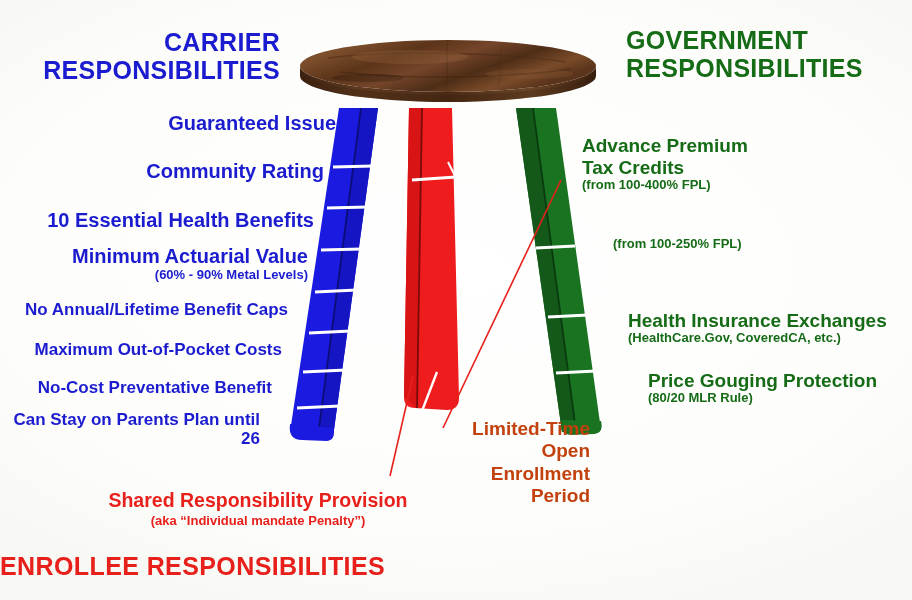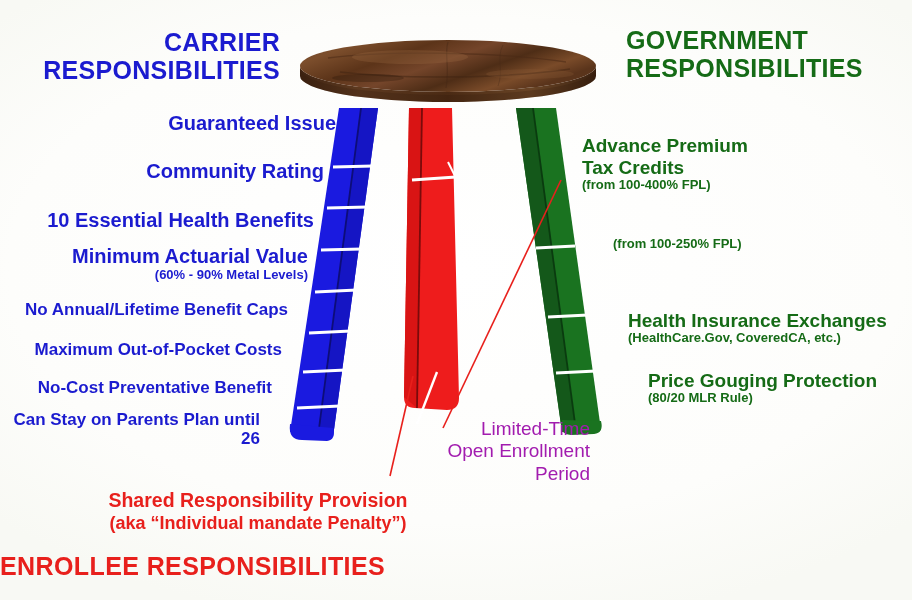--- a/index.html
+++ b/index.html
@@ -96,41 +96,41 @@
     text-align: left;
   }
 
   
   #callout-openenrollment {
     position: absolute;
     left: 440px;
     top: 418px;
     width: 150px;
     text-align: right;
-    color: #a21caf;
-    font-weight: normal;
+    color: #c2410c;
+    font-weight: bold;
     font-size: 19px;
     line-height: 1.18;
     white-space: pre-line;
   }
   #callout-shared {
     position: absolute;
     left: 78px;
     top: 478px;
     width: 360px;
     text-align: center;
     color: #e8201c;
     font-weight: bold;
     font-size: 19.5px;
     line-height: 1.18;
     margin-top: 11px;
   }
   #callout-shared .sub {
     display: block;
-    font-size: 18px;
+    font-size: 13px;
     margin-top: 1px;
   }
 </style>
 </head>
 <body>
 
 <div class="canvas">
 
   <div class="bg-wash"></div>
 

